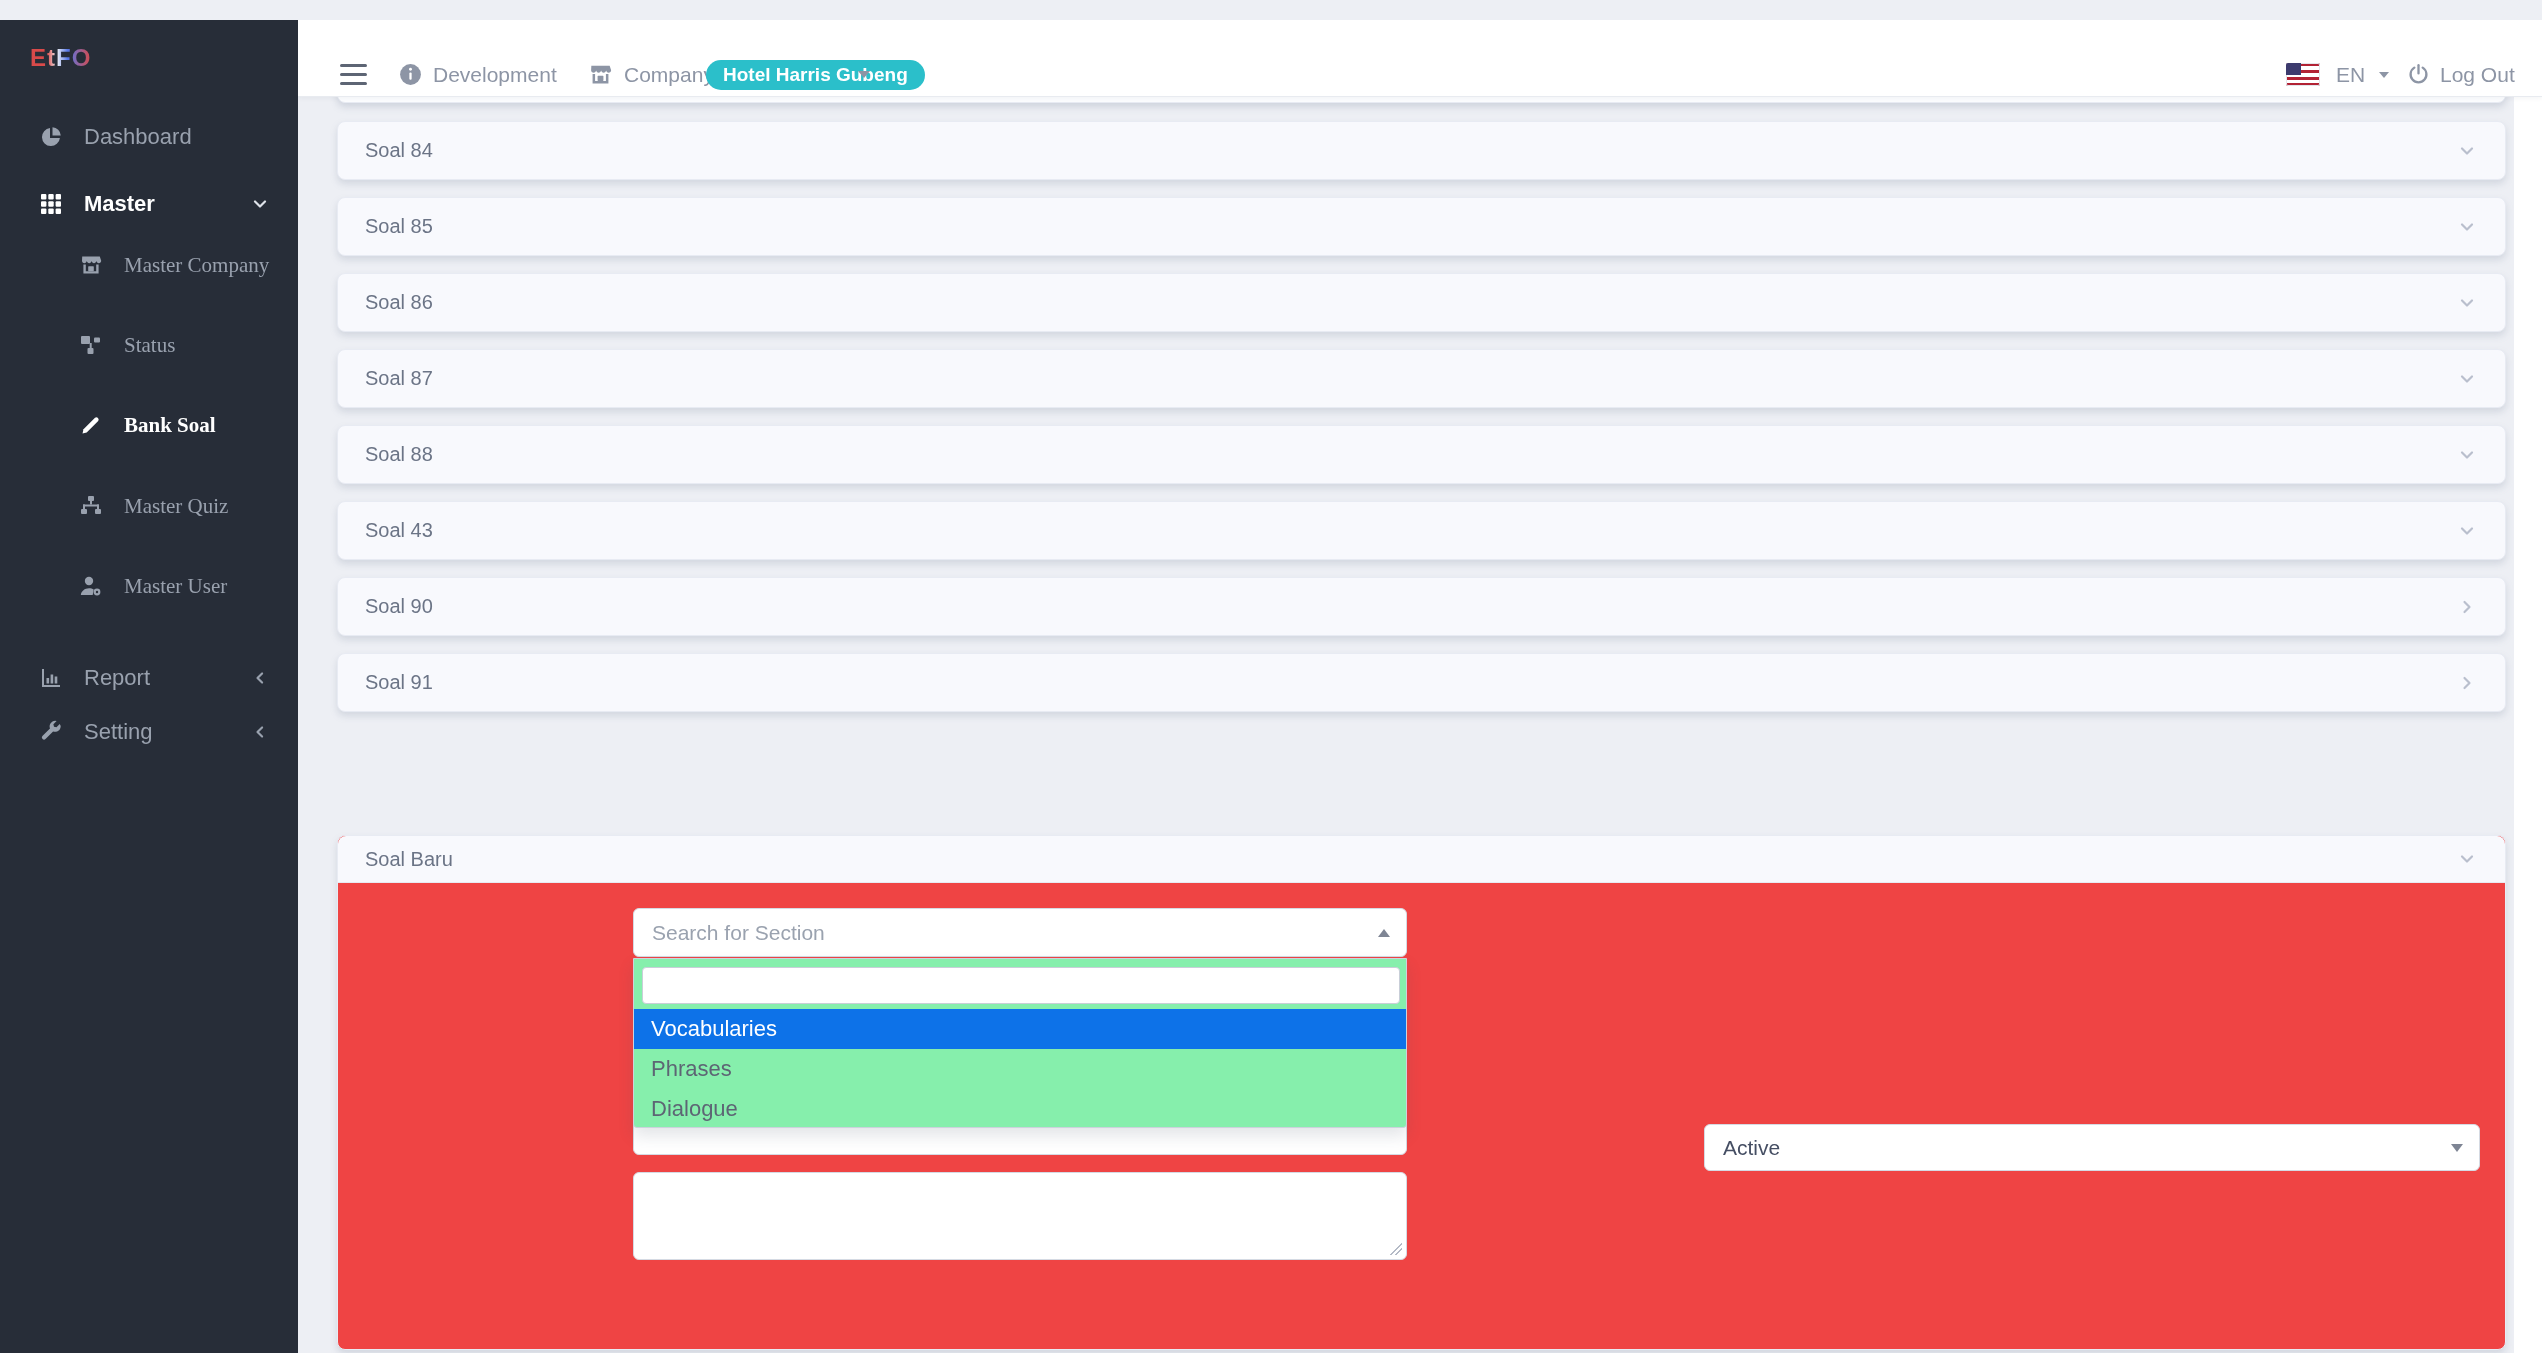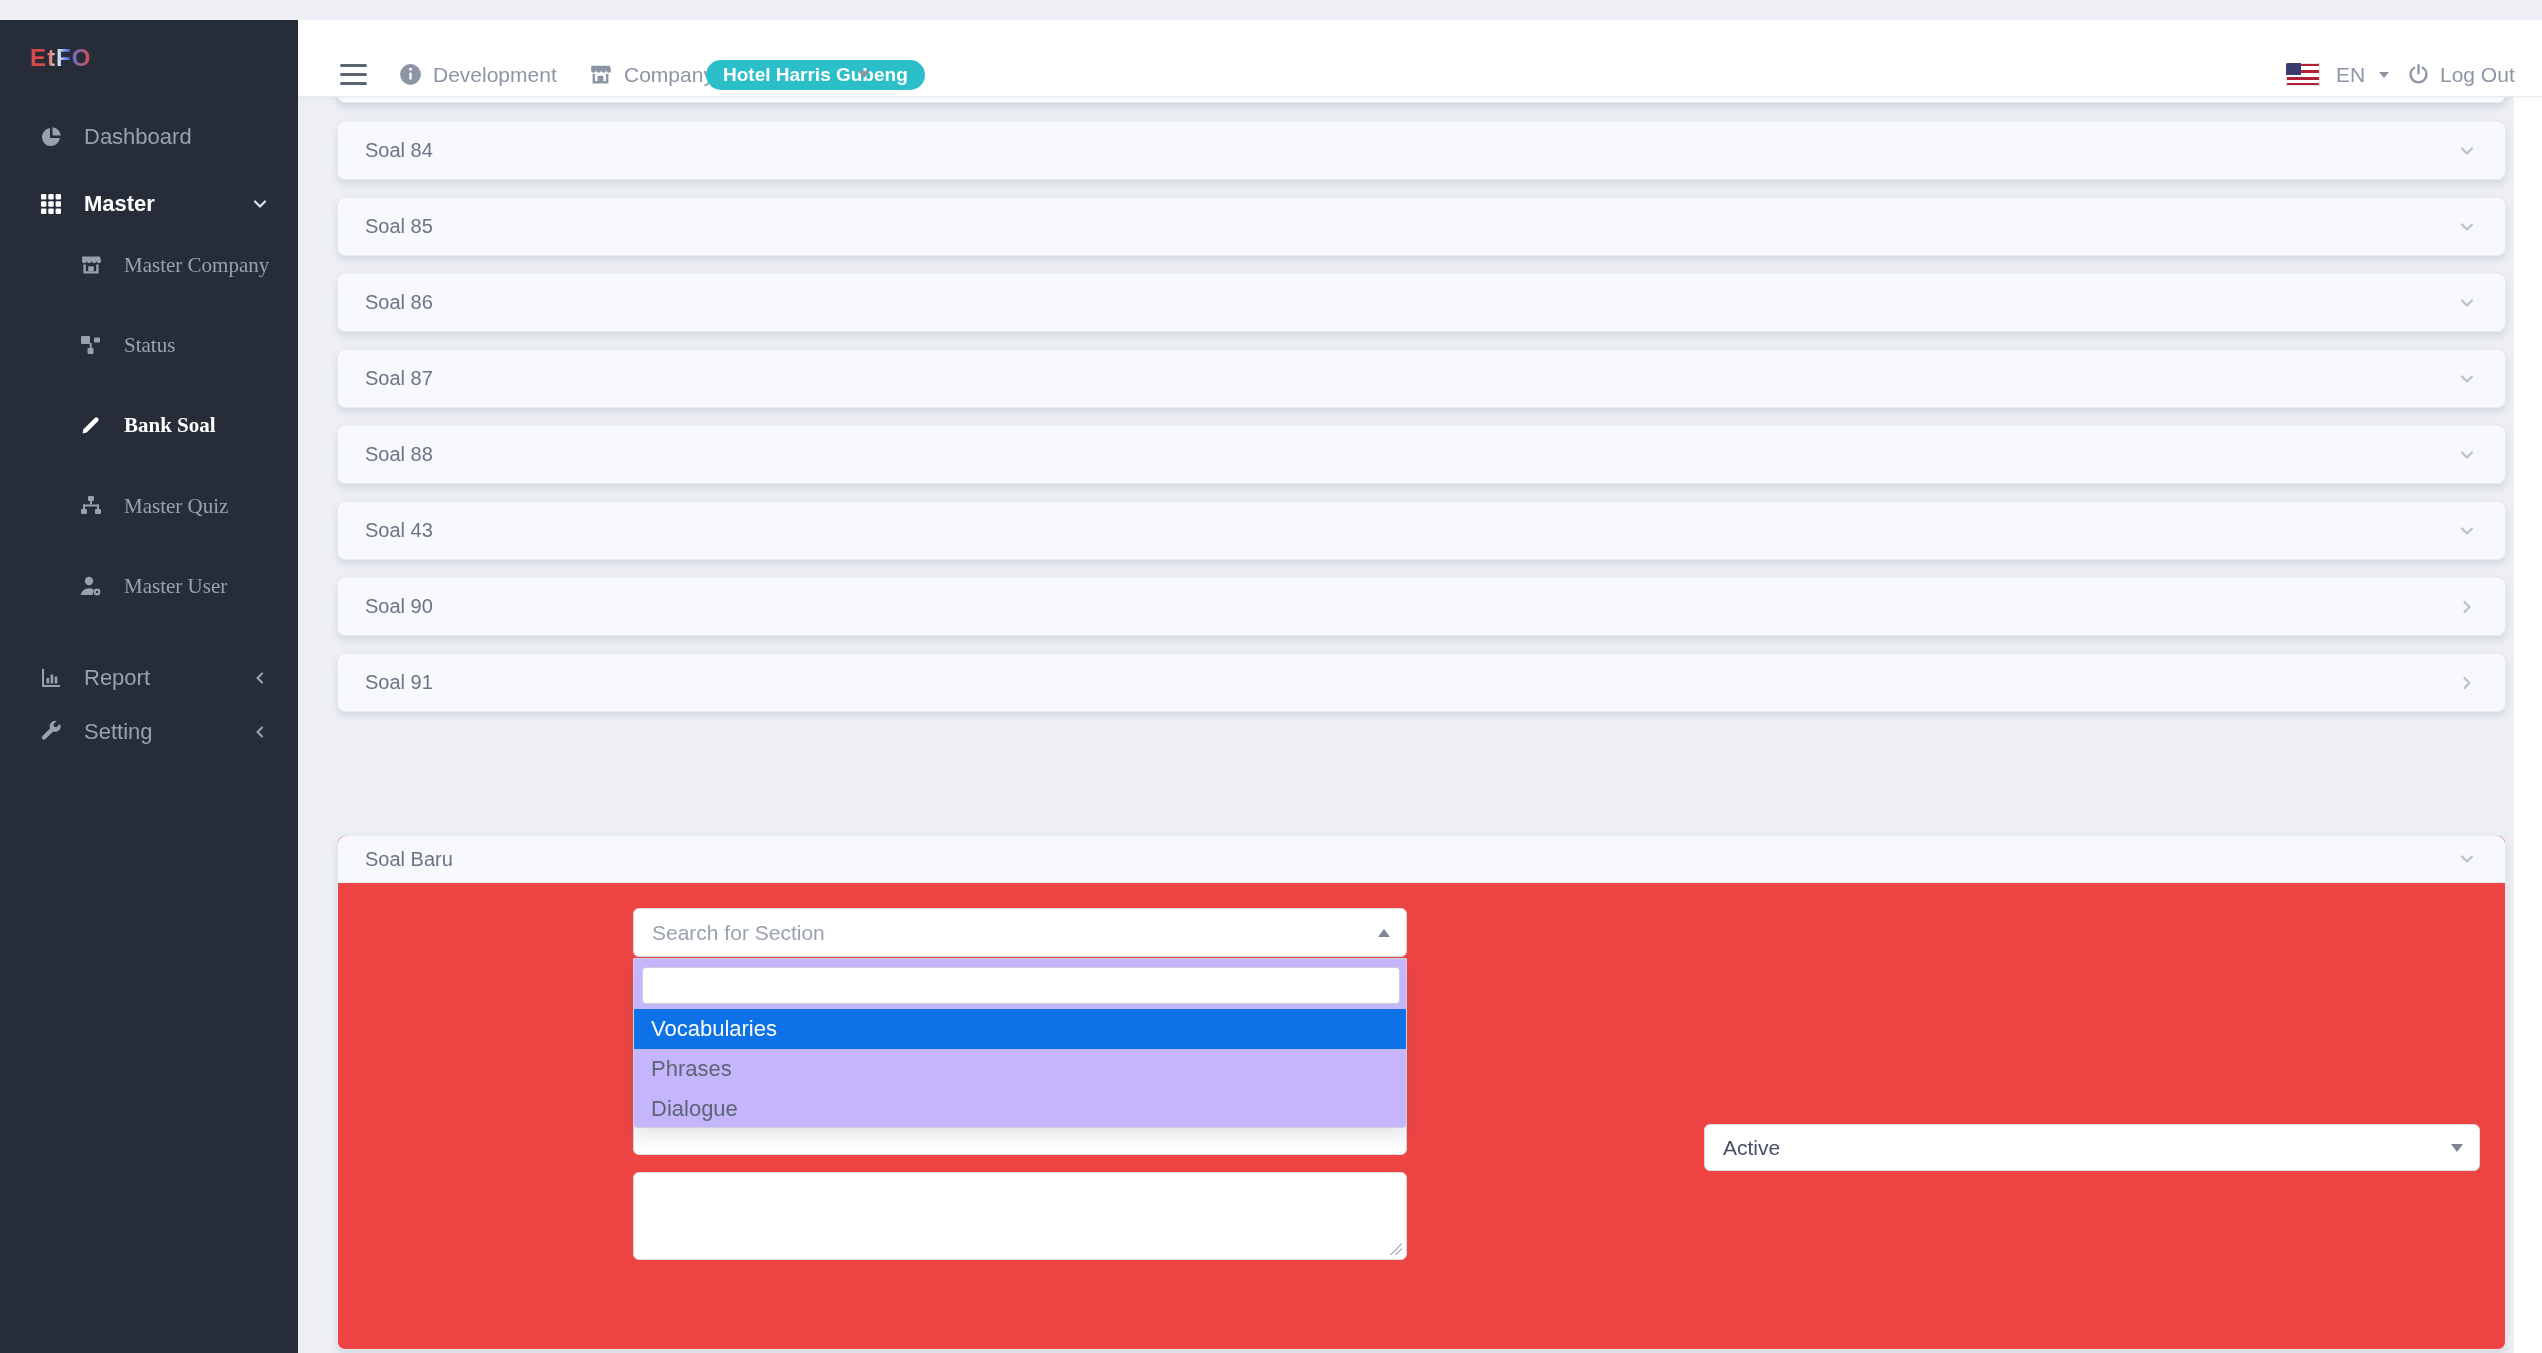--- a/index.html
+++ b/index.html
@@ -61,21 +61,21 @@
   .flabel.rcol { left:1402px; width:270px; }
 
   .ibox { position:absolute; background:#fff; border:1px solid #d5dae3; border-radius:6px; }
   .sel { display:flex; align-items:center; padding:0 18px; font-size:21px; color:#454e63;text-align:right; }
   .sel .ph { color:#9aa2af; }
   .caret-up-sm { position:absolute; right:16px; top:50%; margin-top:-4px; width:0; height:0;
                  border-left:6px solid transparent; border-right:6px solid transparent; border-bottom:8px solid #7e8594; }
   .caret-dn-sm { position:absolute; right:16px; top:50%; margin-top:-4px; width:0; height:0;
                  border-left:6px solid transparent; border-right:6px solid transparent; border-top:8px solid #7e8594; }
 
-  .dropdown { position:absolute; left:633px; top:938px; width:774px; height:170px; background:#c4b5fd;
+  .dropdown { position:absolute; left:633px; top:938px; width:774px; height:170px; background:#86efac;
               border:1px solid #ccd2dc; border-radius:0 0 4px 4px; box-shadow:0 8px 16px rgba(60,70,90,.14); z-index:20; }
   .dd-search { position:absolute; left:8px; top:8px; width:758px; height:37px; border:1px solid #c9ced8;
                border-radius:4px; padding:0 12px; font-size:20px; color:#454e63; outline:none; background:#fff;
                font-family:"Liberation Sans",sans-serif; }
   .dd-opt { position:absolute; left:0; width:100%; height:40px; display:flex; align-items:center;
             padding-left:17px; font-size:22px; color:#5d6574; cursor:pointer; }
   .dd-opt.hl { background:#0d72e8; color:#ffffff; }
 
   .grip { position:absolute; right:4px; bottom:4px; width:14px; height:14px;
           background:linear-gradient(135deg, transparent 0 55%, #b4bac6 55% 62%, transparent 62% 75%, #b4bac6 75% 82%, transparent 82%); }

